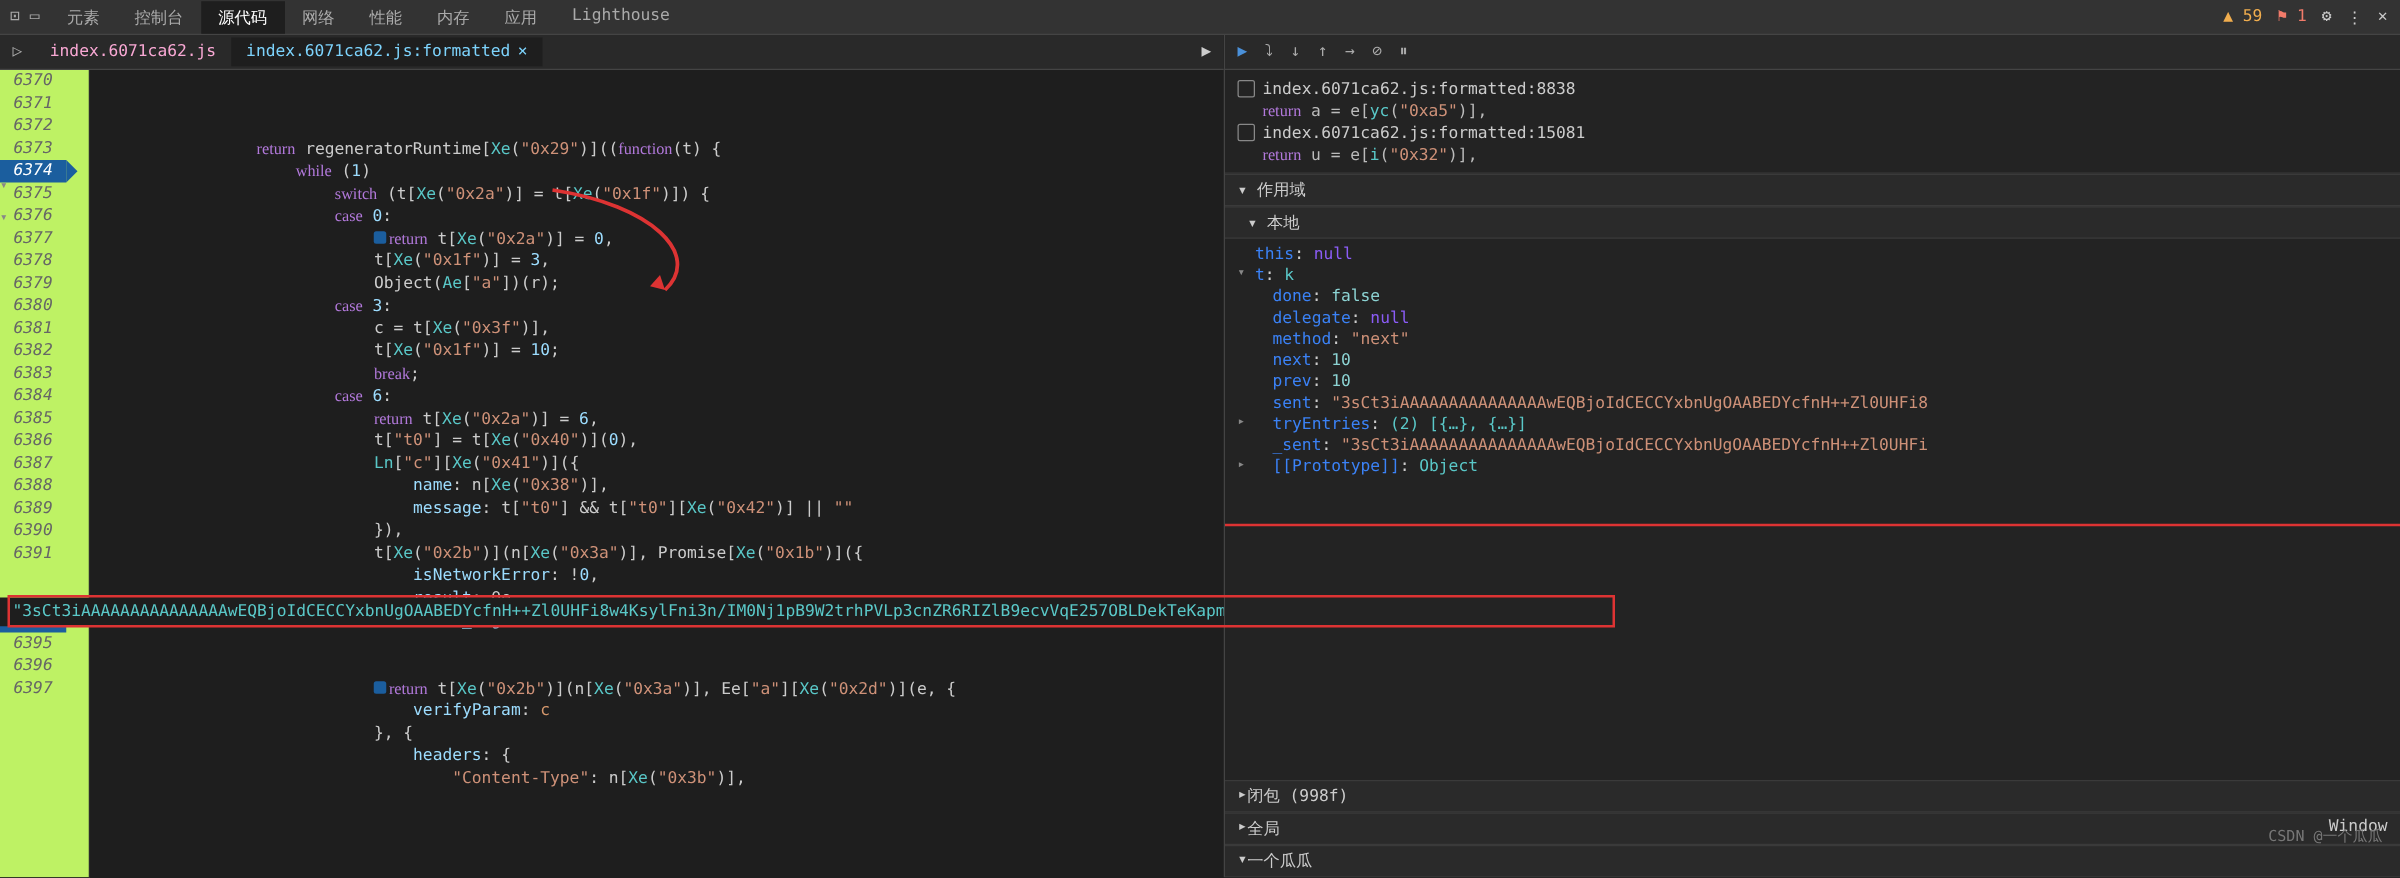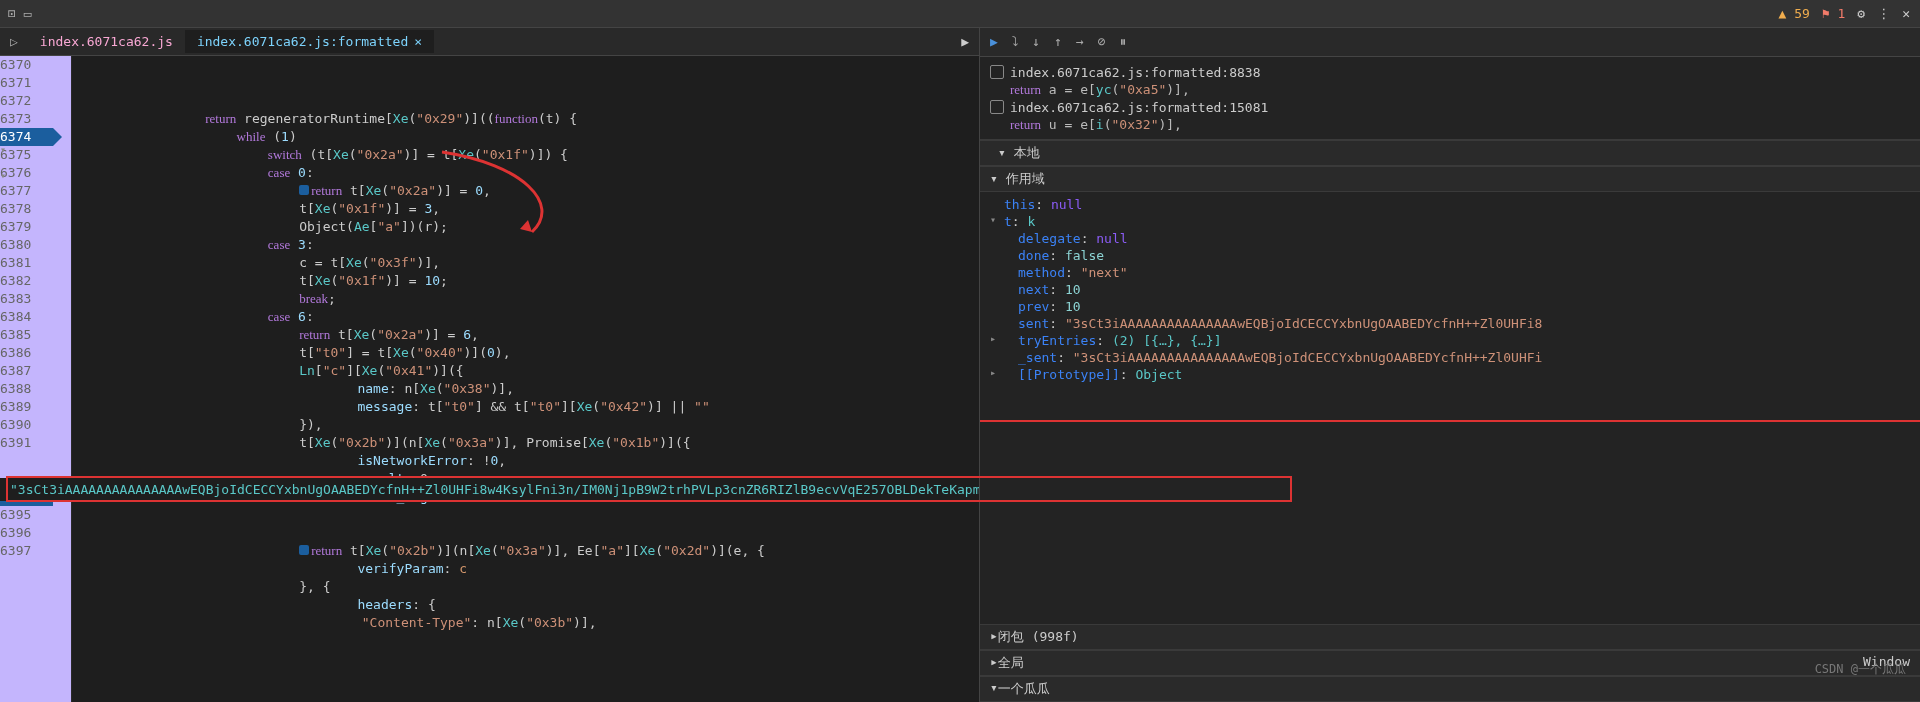--- a/index.html
+++ b/index.html
@@ -74,25 +74,26 @@
   color: #7dd3fc;
 }
 .editor {
   flex: 1;
   display: flex;
   overflow: hidden;
   position: relative;
 }
 .gutter {
   width: 72px;
-  background: #c4b5fd;
-  text-align: left;
+  background: #bef264;
+  text-align: center;
   padding-right: 18px;
   color: #666;
   border-right: 1px solid #2a2a2a;
+  font-style: italic;
 }
 .gutter .ln { height: 18px; line-height: 18px; }
 .gutter .ln.bp {
   background: #1b5e9e;
   color: #fff;
   position: relative;
 }
 .gutter .ln.bp::after {
   content: '';
   position: absolute;
@@ -108,21 +109,21 @@
   font-size: 13px;
   line-height: 18px;
   white-space: pre;
   position: relative;
 }
 .codeline { height: 18px; padding-left: 8px; }
 .kw { color: #b279db; font-family: Liberation Serif, serif; }
 .fn { color: #5ac8c8; }
 .str { color: #ce9178; }
 .num { color: #9cdcfe; }
-.prop { color: #9cdcfe; margin-left: 27px; }
+.prop { color: #9cdcfe; }
 .pun { color: #ccc; }
 .var2 { color: #d4976c; }
 .bpmark {
   display: inline-block;
   width: 10px; height: 10px;
   background: #1b5e9e;
   border-radius: 2px;
   margin-right: 2px;
 }
 .arrow-annot {
@@ -214,20 +215,30 @@
 }
 </style>
 </head>
 <body>
 
 <div class="top-tabs">
   <div class="top-left-icons">
     <span>⊡</span>
     <span>▭</span>
   </div>
+  <div id="panel-tabs" style="display: flex;">
+      <div class="panel-tab">元素</div>
+      <div class="panel-tab">控制台</div>
+      <div class="panel-tab active">源代码</div>
+      <div class="panel-tab">网络</div>
+      <div class="panel-tab">性能</div>
+      <div class="panel-tab">内存</div>
+      <div class="panel-tab">应用</div>
+      <div class="panel-tab">Lighthouse</div>
+    </div>
   <div class="top-right">
     <span class="warn-badge">▲ <span>59</span></span>
     <span class="err-badge">⚑ <span>1</span></span>
     <span>⚙</span>
     <span>⋮</span>
     <span>✕</span>
   </div>
 </div>
 
 <div class="main">
@@ -292,28 +303,28 @@
       <span>→</span>
       <span>⊘</span>
       <span>⏸</span>
     </div>
     <div class="breakpoints">
       <div class="bp-item">index.6071ca62.js:formatted:8838</div>
       <div class="bp-sub"><span class="kw">return</span> a = e[<span class="fn">yc</span>(<span class="str">"0xa5"</span>)],</div>
       <div class="bp-item">index.6071ca62.js:formatted:15081</div>
       <div class="bp-sub"><span class="kw">return</span> u = e[<span class="fn">i</span>(<span class="str">"0x32"</span>)],</div>
     </div>
+    <div class="section-hdr tri open">▾ <span>作用域</span></div>
     <div class="section-hdr tri open" style="padding-left:18px">▾ <span>本地</span></div>
-    <div class="section-hdr tri open">▾ <span>作用域</span></div>
     <div class="scope-body" style="position:relative">
       <div class="highlight-box" style="left:-2px;top:-6px;right:-2px;height:236px"></div>
       <div class="scope-line"><span class="pk">this</span>: <span class="pv-null">null</span></div>
       <div class="scope-line tri open"><span class="pk">t</span>: <span class="pv-obj">k</span></div>
+      <div class="scope-line" style="padding-left:28px"><span class="pk">done</span>: <span class="pv-bool">false</span></div>
       <div class="scope-line" style="padding-left:28px"><span class="pk">delegate</span>: <span class="pv-null">null</span></div>
-      <div class="scope-line" style="padding-left:28px"><span class="pk">done</span>: <span class="pv-bool">false</span></div>
       <div class="scope-line" style="padding-left:28px"><span class="pk">method</span>: <span class="pv-str">"next"</span></div>
       <div class="scope-line" style="padding-left:28px"><span class="pk">next</span>: <span class="pv-num">10</span></div>
       <div class="scope-line" style="padding-left:28px"><span class="pk">prev</span>: <span class="pv-num">10</span></div>
       <div class="scope-line" style="padding-left:28px"><span class="pk">sent</span>: <span class="pv-str">"3sCt3iAAAAAAAAAAAAAAAwEQBjoIdCECCYxbnUgOAABEDYcfnH++Zl0UHFi8</span></div>
       <div class="scope-line tri" style="padding-left:28px"><span class="pk">tryEntries</span>: <span class="pv-obj">(2) [{…}, {…}]</span></div>
       <div class="scope-line" style="padding-left:28px"><span class="pk">_sent</span>: <span class="pv-str">"3sCt3iAAAAAAAAAAAAAAAwEQBjoIdCECCYxbnUgOAABEDYcfnH++Zl0UHFi</span></div>
       <div class="scope-line tri" style="padding-left:28px"><span class="pk">[[Prototype]]</span>: <span class="pv-obj">Object</span></div>
     </div>
     <div class="bot-sections">
       <div class="section-hdr">▸ <span>闭包 (998f)</span></div>

